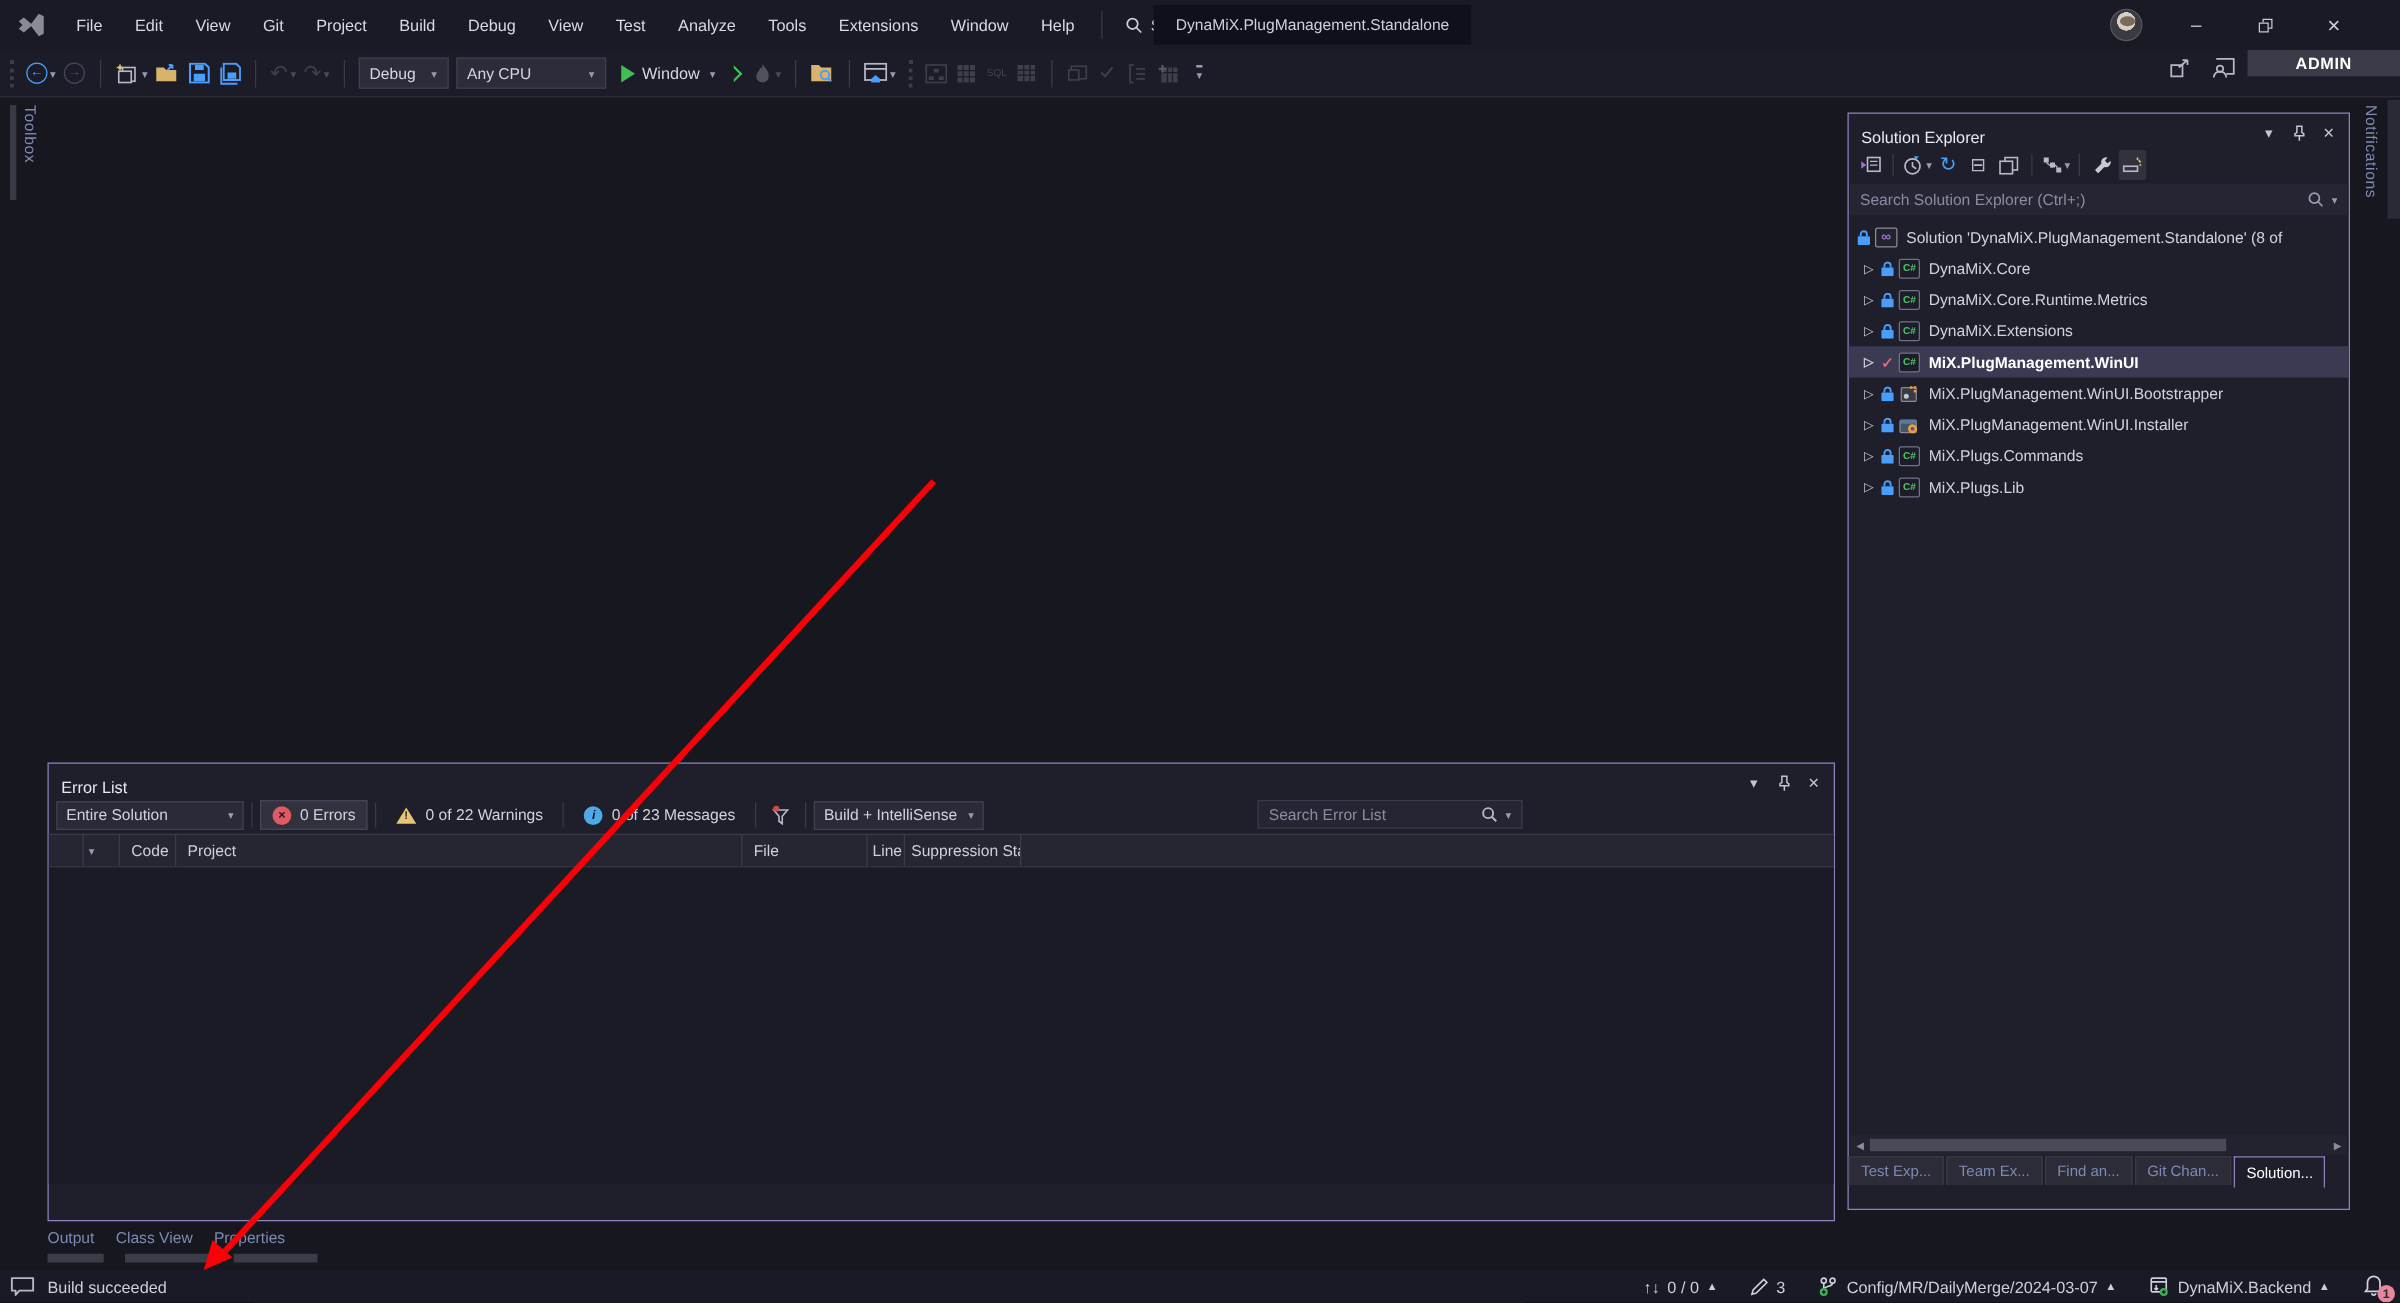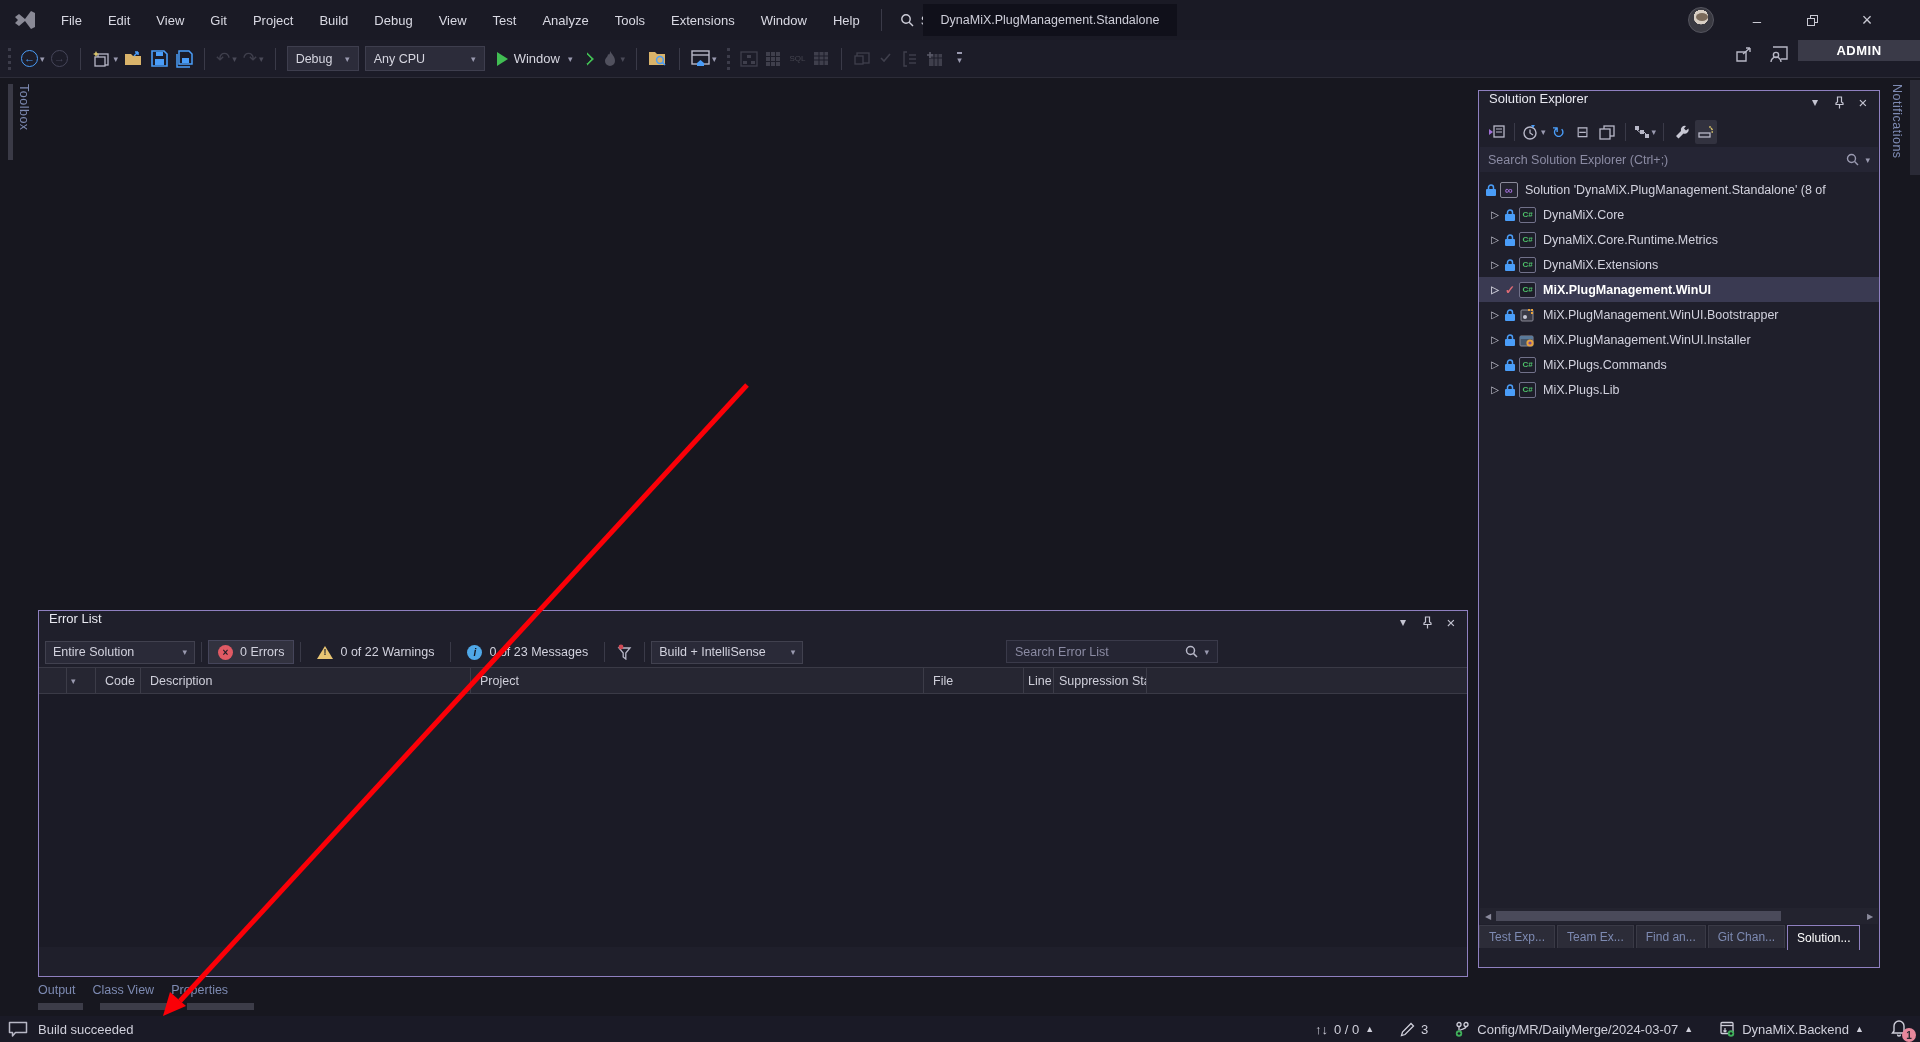--- a/index.html
+++ b/index.html
@@ -49,21 +49,21 @@
     font-size:13px; letter-spacing:0.5px; }
   .tb-right-icons { position:absolute; right:132px; top:46px; display:flex; gap:14px; color:#b7b7c5; }
   
   .edge-tab { position:absolute; color:#7d8ab2; font-size:12.5px;
     writing-mode:vertical-rl; letter-spacing:0.5px; }
   .toolbox-tab { left:8px; top:84px; border-left:5px solid #3a3a46; padding-left:4px; height:76px; }
   .notif-tab { left:1890px; top:84px; }
   .notif-edge { position:absolute; left:1910px; top:80px; width:10px; height:95px; background:#2a2a36; }
   
   .panel { position:absolute; background:#1f1f2b; border:1px solid #8f80c0; }
-  .panel-header { height:26px; display:flex; align-items:flex-start; padding:0 4px 0 10px; color:#e8e8f0; }
+  .panel-header { height:26px; display:flex; align-items:flex-end; padding:0 4px 0 10px; color:#e8e8f0; }
   .panel-ctls { margin-left:auto; display:flex; }
   .pctl { width:24px; height:22px; display:flex; align-items:center; justify-content:center; color:#c5c5d2; font-size:12px; }
   
   .se { left:1478px; top:90px; width:402px; height:878px; }
   .se-toolbar { height:30px; display:flex; align-items:center; padding:0 6px; gap:2px; }
   .sei { height:24px; min-width:22px; display:flex; align-items:center; justify-content:center; color:#b8b8c8; border-radius:2px; }
   .sei.toggled { background:#32323f; }
   .se-sep { width:1px; height:18px; background:#3a3a48; margin:0 5px; }
   .se-search { height:25px; margin:0 1px; background:#252534; display:flex; align-items:center; padding:0 8px; color:#8b8ba3; font-size:12.5px; }
   .se-search .sicons { margin-left:auto; display:flex; align-items:center; gap:4px; }
@@ -614,42 +614,41 @@
         <span>0 of 23 Messages</span>
       </div>
       <span class="el-sep"></span>
       <div class="el-btn" style="padding:0 5px;">
         <svg class="ic" width="15" height="16" viewBox="0 0 15 16">
             <path d="M2 4 h11 l-4.2 5 v6 l-2.6 -2 V9 z" fill="none" stroke="#b8b8c8" stroke-width="1.3"></path>
             <circle cx="4" cy="3" r="2.4" fill="#d04a55"></circle>
           </svg>
       </div>
       <span class="el-sep"></span>
-      <div class="el-dd" style="width:152px;">
+      <div class="el-dd" style="width:136px;">
         <span>Build + IntelliSense</span>
         <span class="caret" style="margin-left:auto;">▾</span>
       </div>
       <div class="el-search">
         <span>Search Error List</span>
         <span class="sicons">
           <svg class="ic" width="13" height="13" viewBox="0 0 13 13">
               <circle cx="5.5" cy="5.5" r="4" fill="none" stroke="#b8b8c8" stroke-width="1.5"></circle>
               <line x1="8.6" y1="8.6" x2="12" y2="12" stroke="#b8b8c8" stroke-width="1.5"></line>
             </svg>
           <span class="caret">▾</span>
         </span>
       </div>
     </div>
     <div class="el-header">
       <span class="el-hcell" style="width:28px;"></span>
       <span class="el-hcell" style="width:29px; padding:0 4px;">
         <span class="caret" style="margin:0;">▾</span>
       </span>
       <span class="el-hcell" style="width:45px;">Code</span>
-      <span class="el-hcell" style="width:330px;">Description</span>
       <span class="el-hcell" style="width:453px;">Project</span>
       <span class="el-hcell" style="width:100px;">File</span>
       <span class="el-hcell" style="width:30px; padding:0 4px;">Line</span>
       <span class="el-hcell" style="width:93px; padding:0 5px;">Suppression State</span>
     </div>
     <div class="el-body"></div>
   </div>
 
   <div class="bw-tabs">
     <span class="bw-tab">Output</span>

